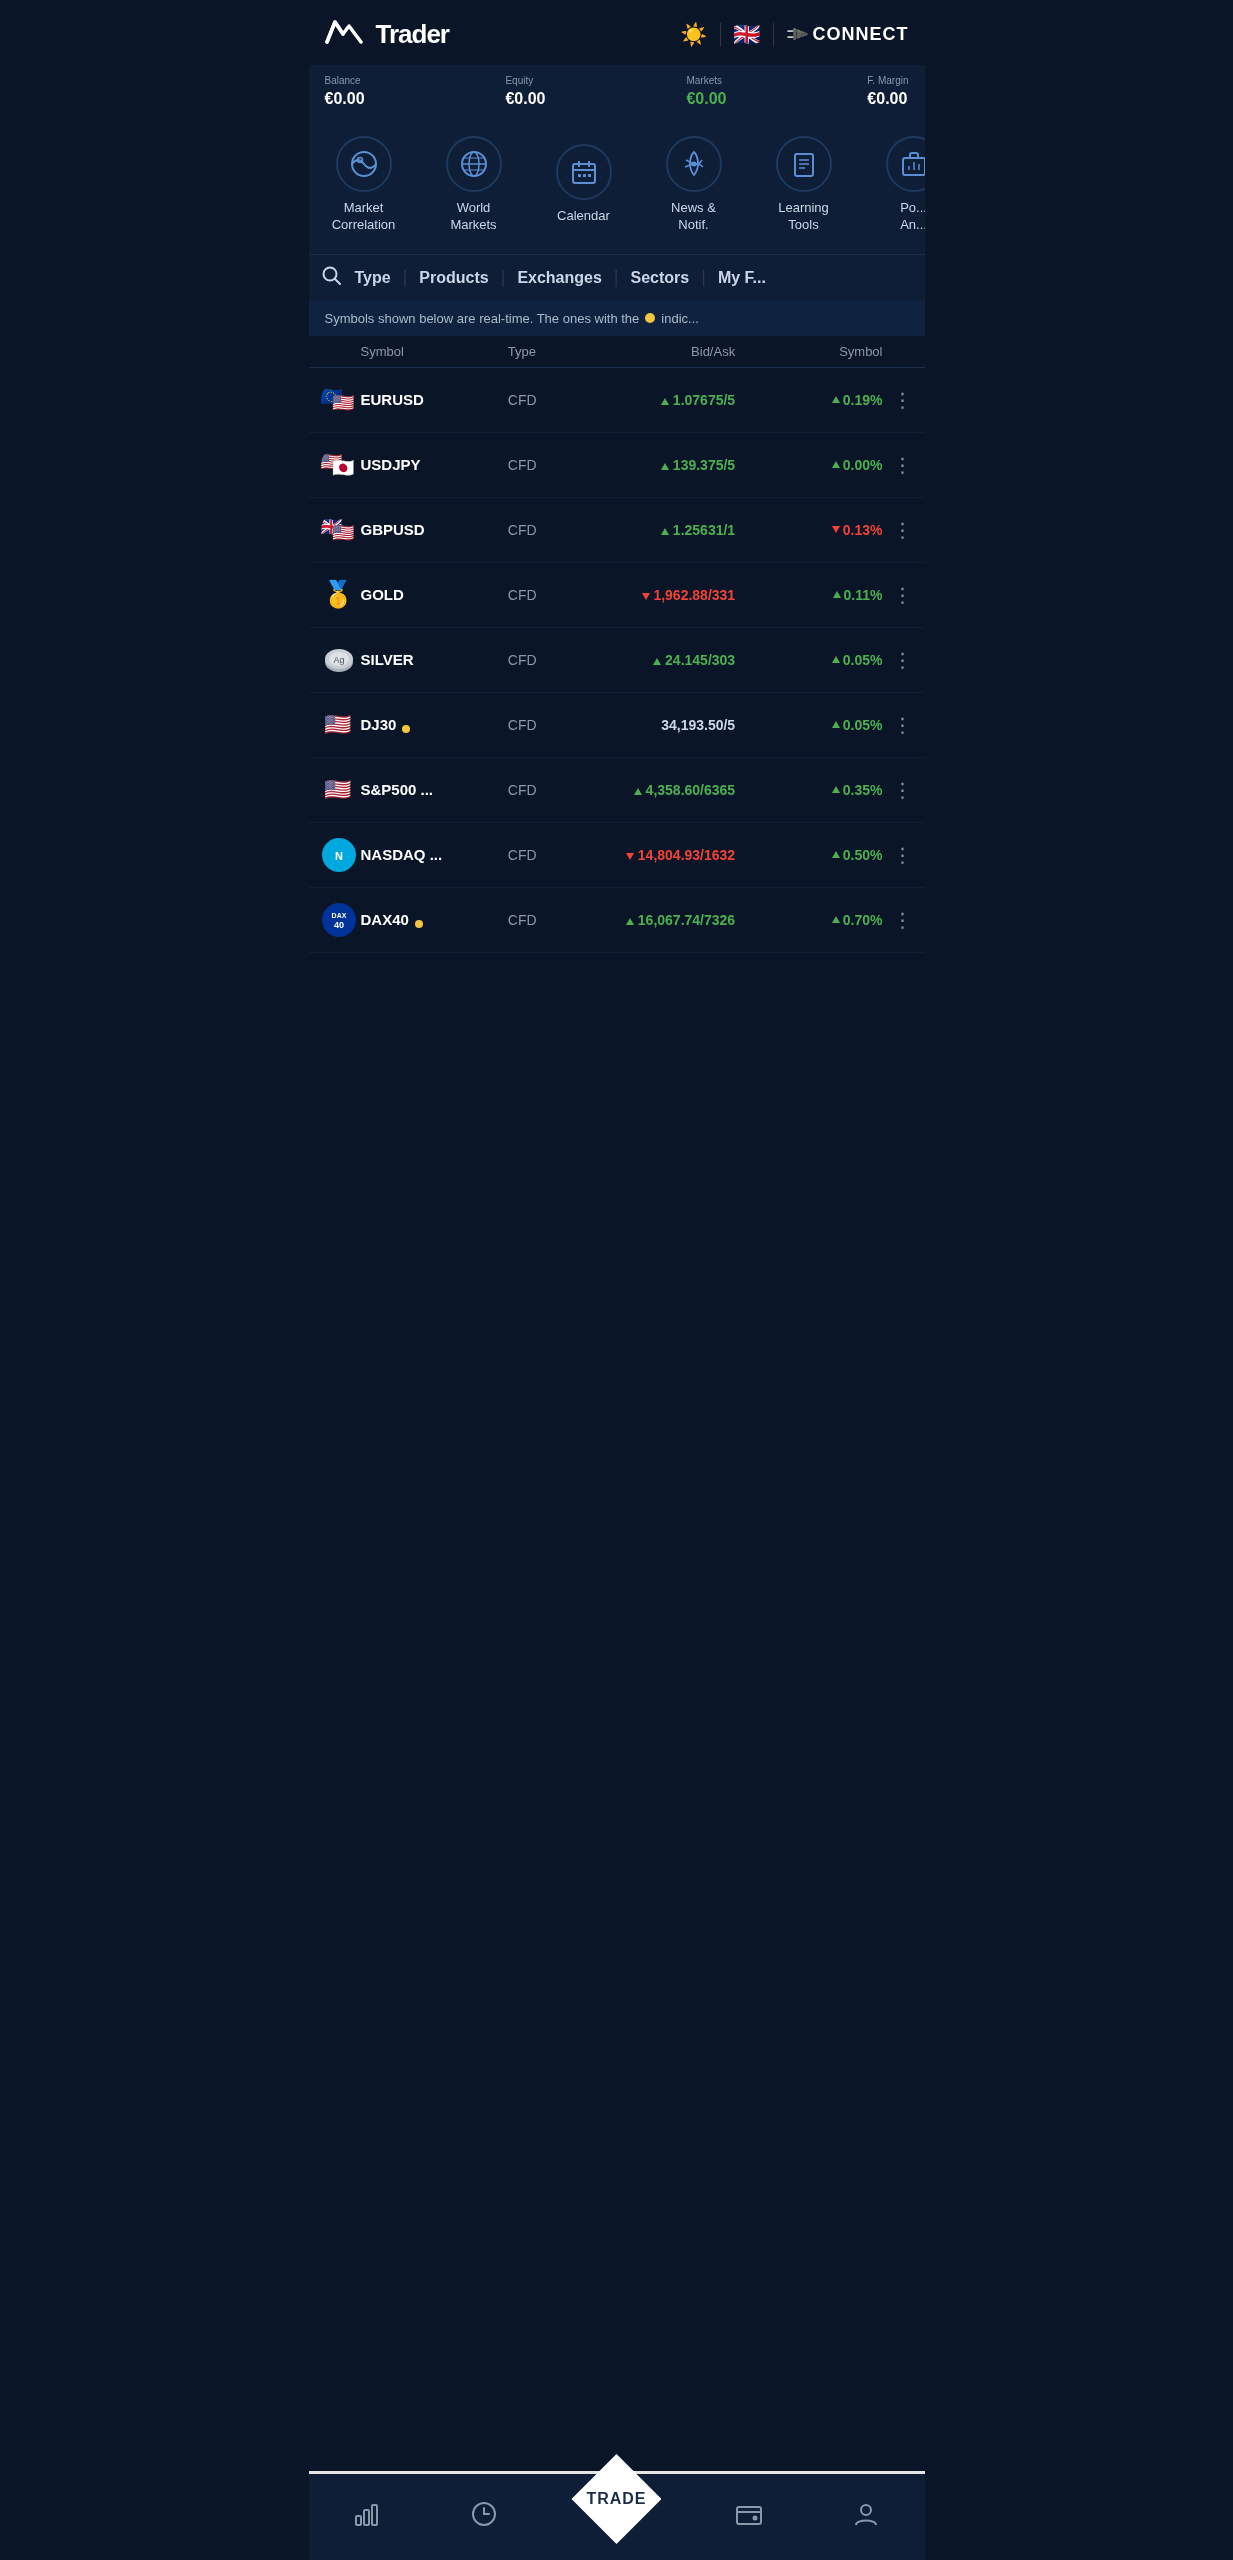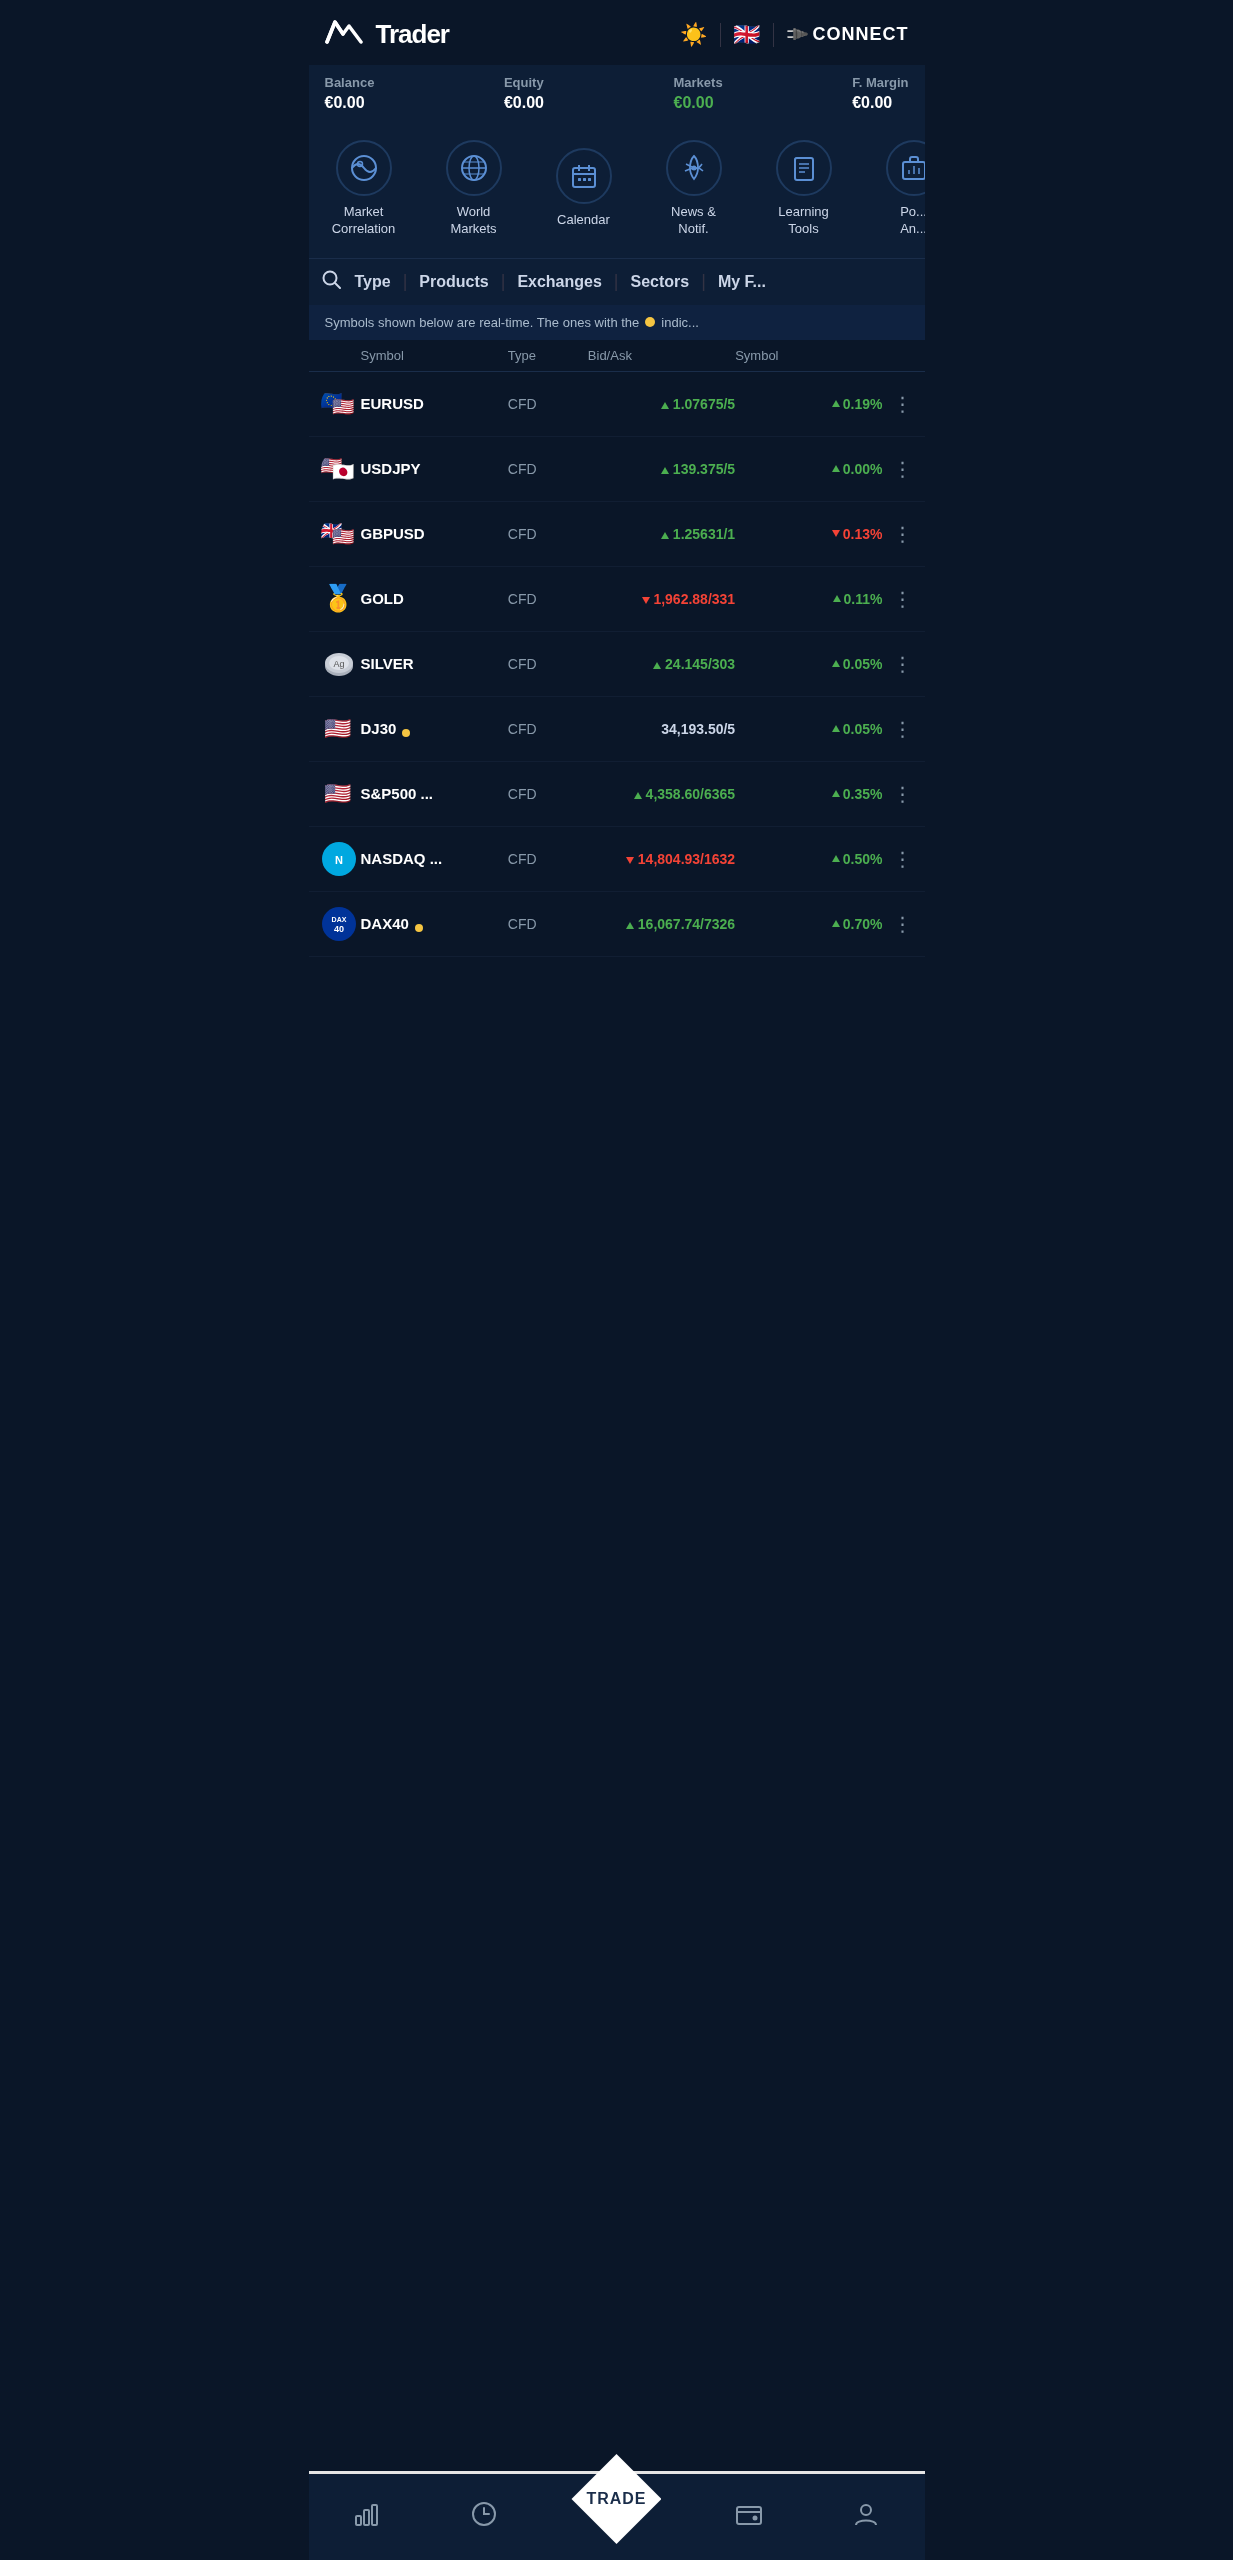--- a/index.html
+++ b/index.html
@@ -73,22 +73,22 @@
       display: flex;
       justify-content: space-between;
     }
     .balance-item {
       display: flex;
       flex-direction: column;
       align-items: flex-start;
     }
     .balance-label {
       color: #8899aa;
-      font-size: 13px;
-      font-weight: 700;
+      font-size: 10px;
+      font-weight: 400;
       margin-bottom: 4px;
     }
     .balance-value {
       color: #ffffff;
       font-size: 16px;
       font-weight: 700;
     }
     .balance-value.profit {
       color: #4caf50;
     }
@@ -197,21 +197,21 @@
       padding: 8px 12px;
       border-bottom: 1px solid #1a2d4a;
       background: #0a1628;
     }
     .th {
       color: #8899aa;
       font-size: 13px;
       font-weight: 500;
       text-align: left;
     }
-    .th.right { text-align: left; }
+    .th.right { text-align: right; }
 
     .table-row {
       display: grid;
       grid-template-columns: 40px 1fr 80px 1fr 1fr 30px;
       padding: 14px 12px;
       border-bottom: 1px solid #111e33;
       align-items: center;
       cursor: pointer;
     }
 

